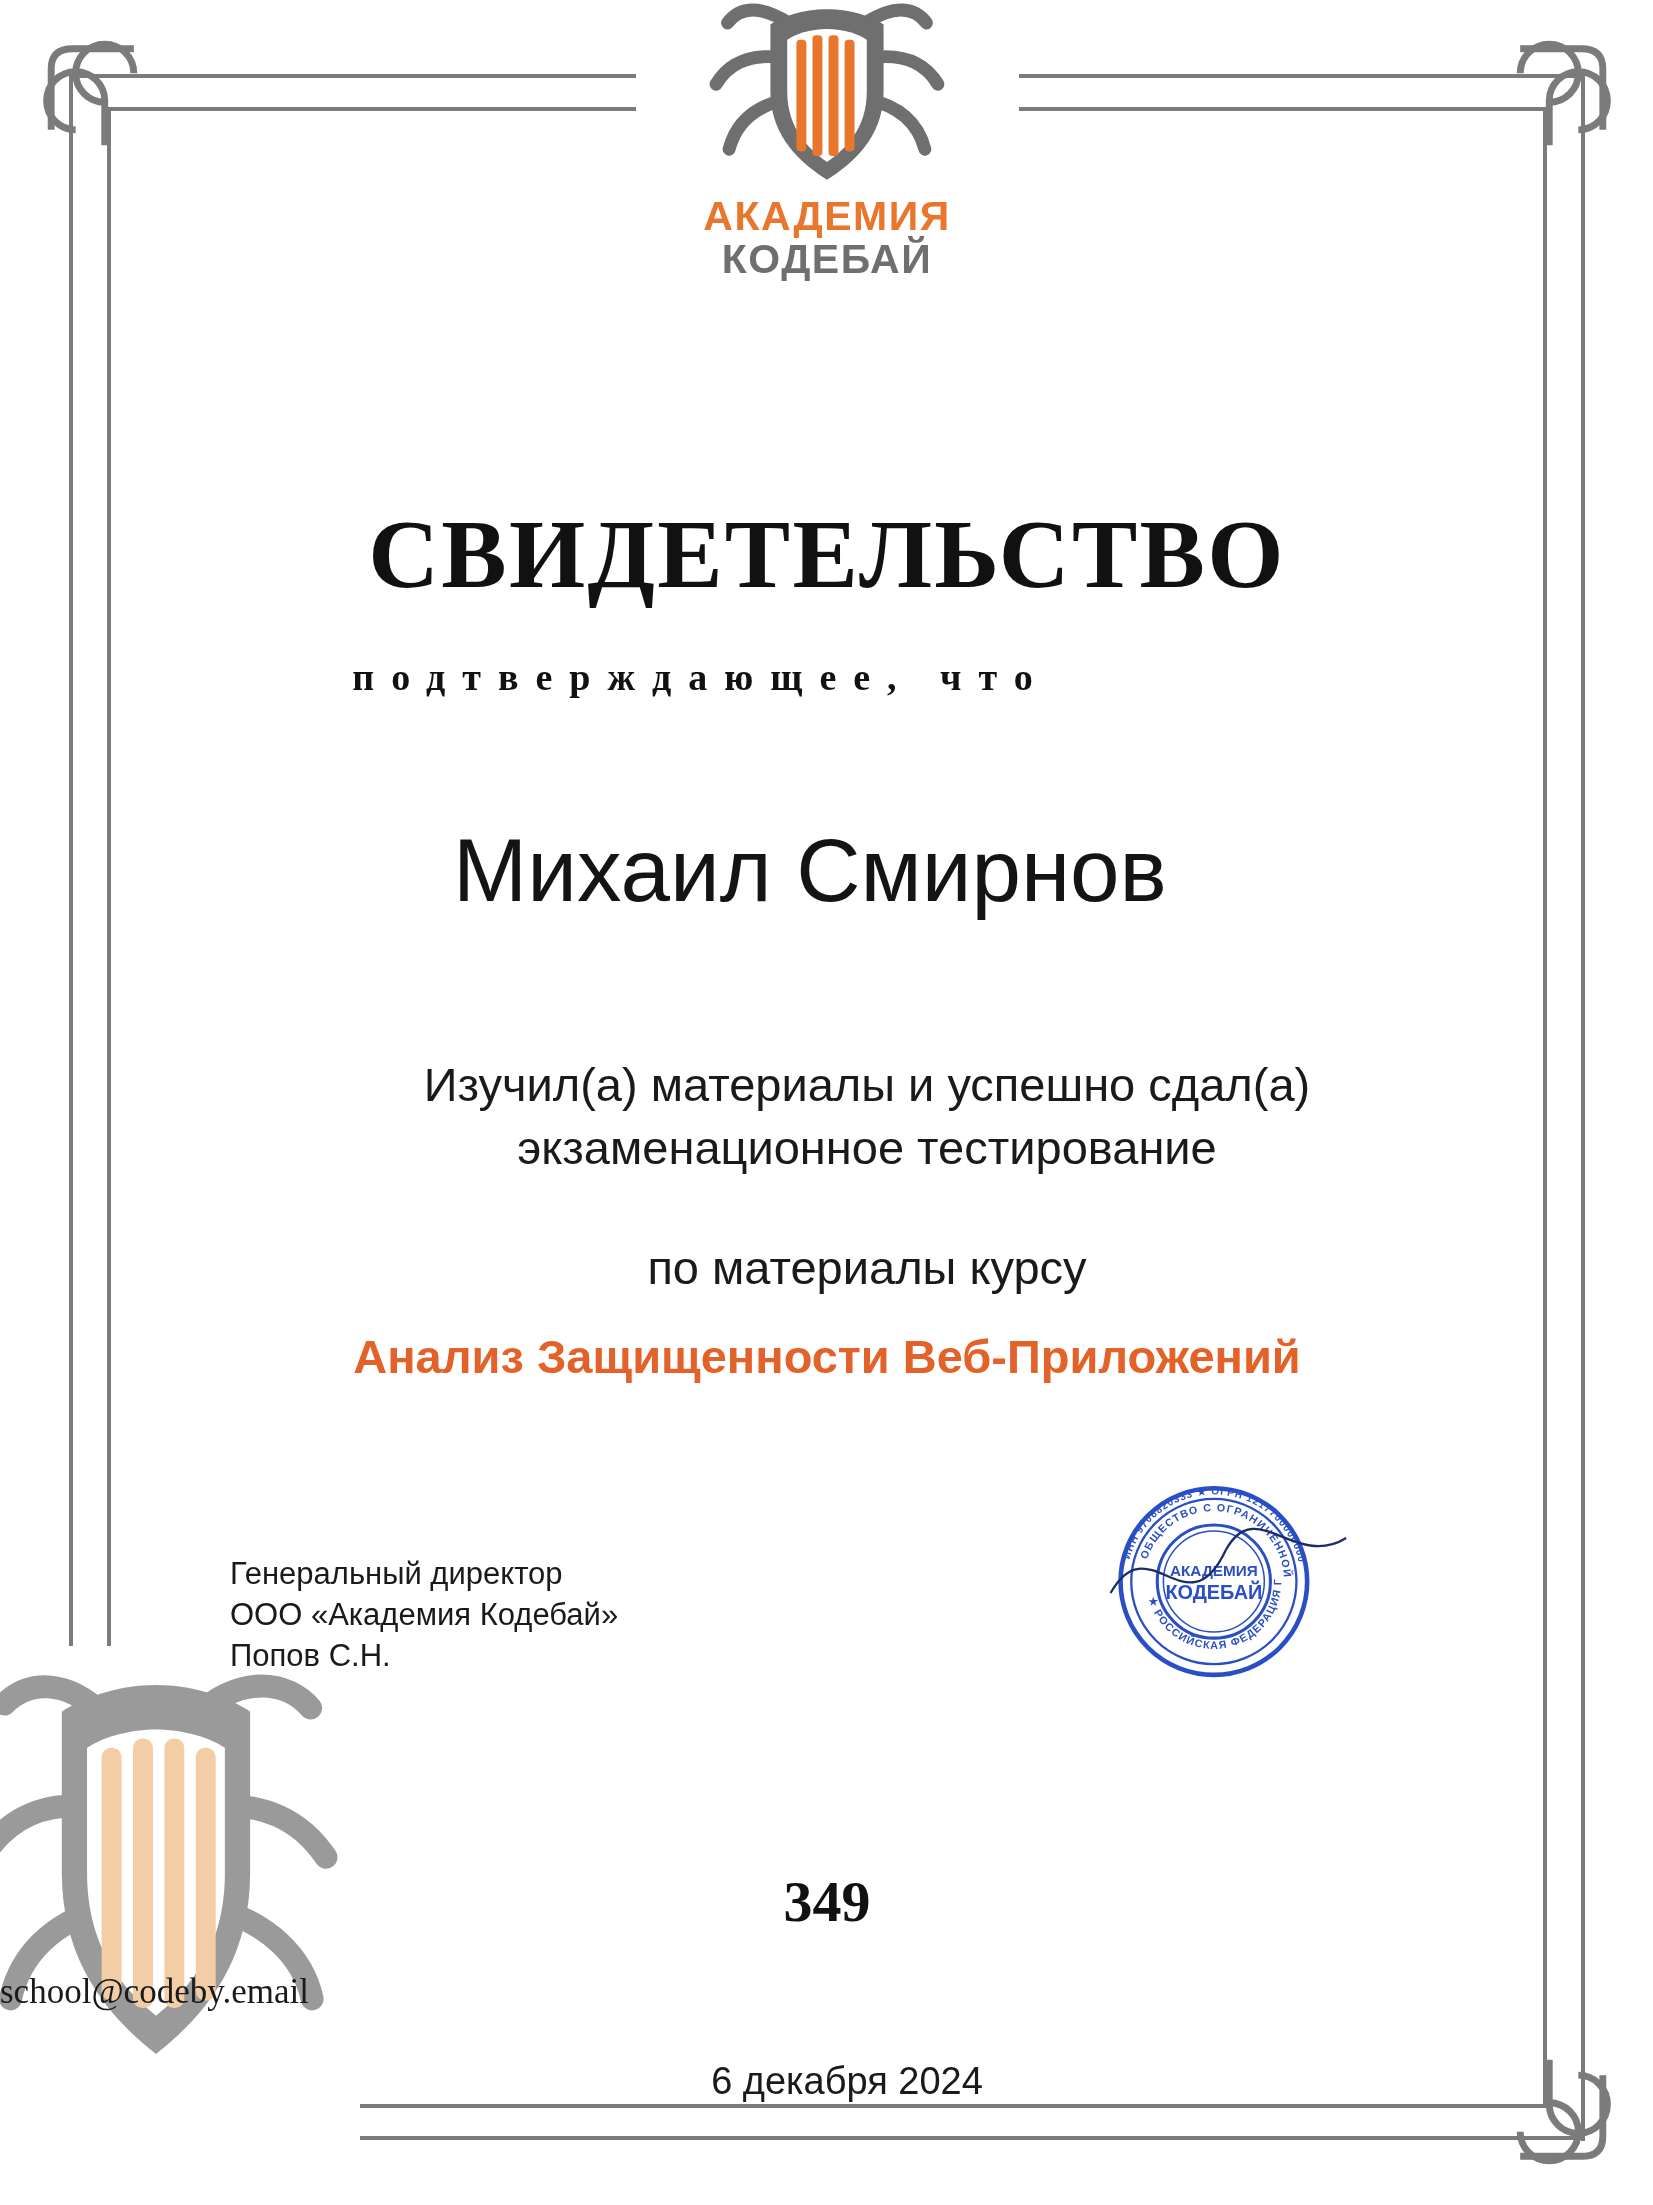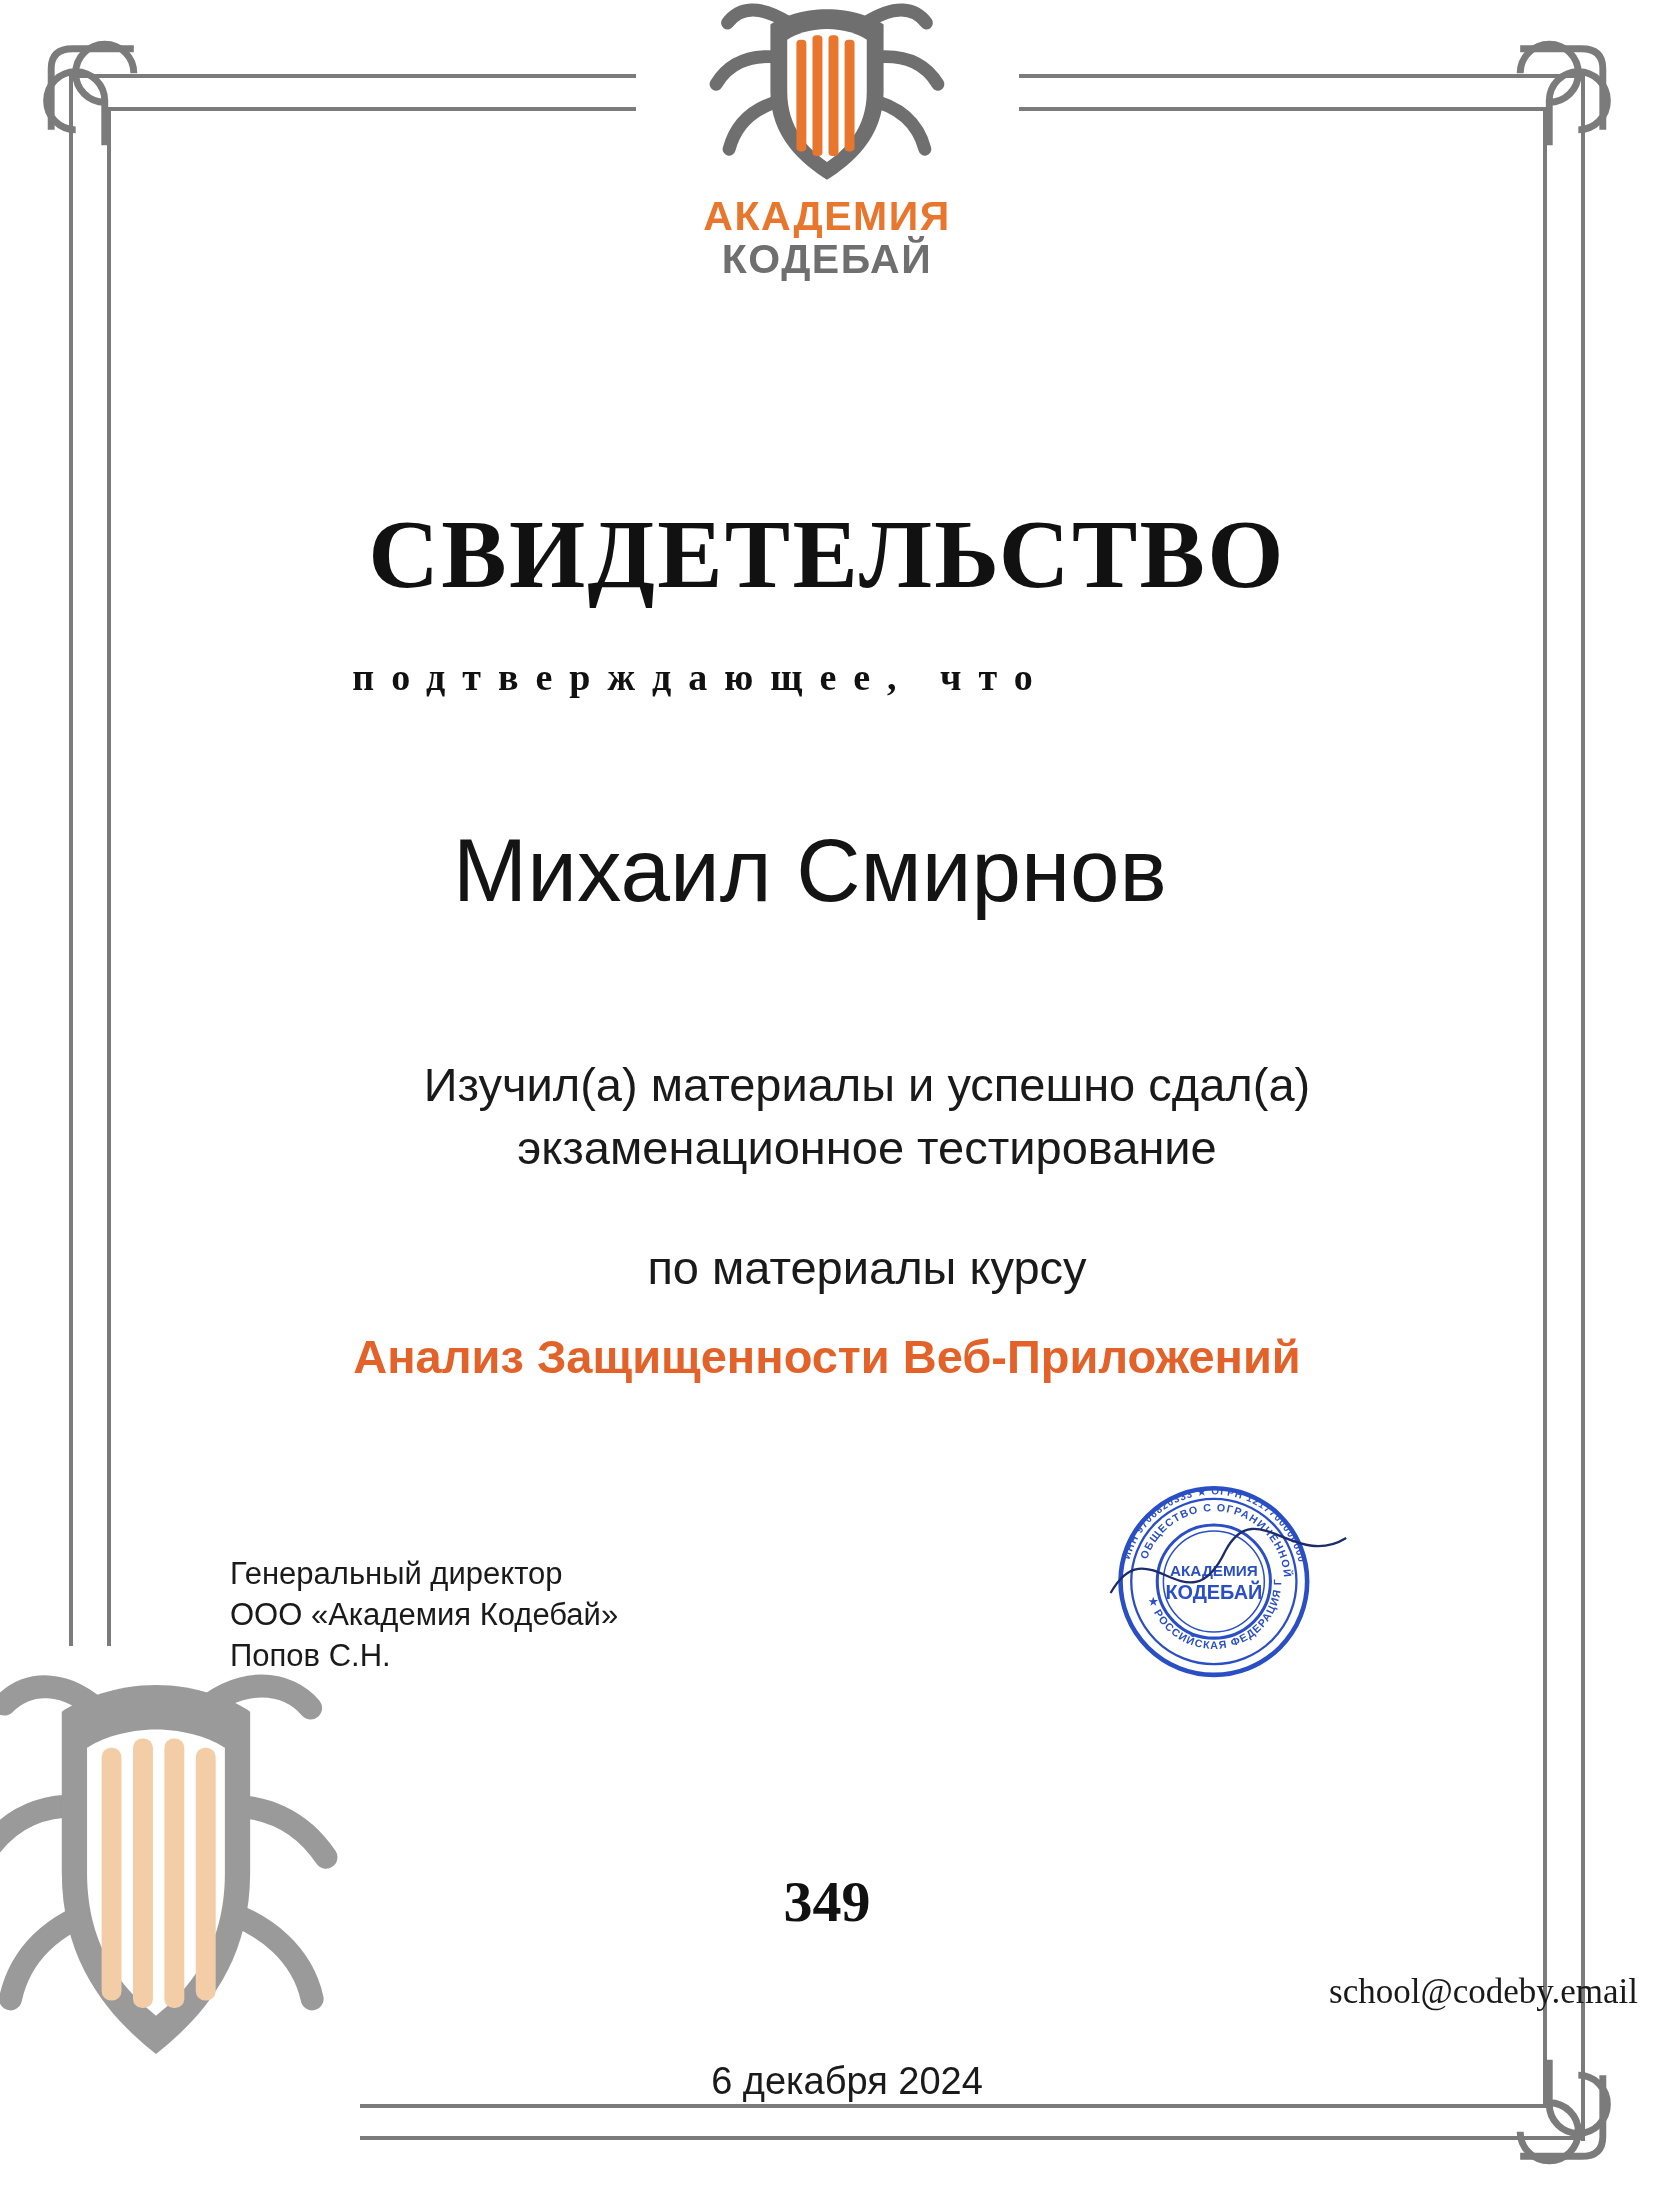--- a/index.html
+++ b/index.html
@@ -162,21 +162,21 @@
     font-family: "Liberation Serif", serif;
     font-weight: bold;
     font-size: 58px;
     color: #111111;
   }
   .contact-email {
     position: absolute;
     left: 0;
     top: 1972px;
     width: 1638px;
-    text-align: right;
+    text-align: left;
     font-family: "Liberation Serif", serif;
     font-size: 35px;
     color: #1a1a1a;
   }
   .issue-date {
     position: absolute;
     left: 0;
     top: 2060px;
     width: 1654px;
     text-align: center;

